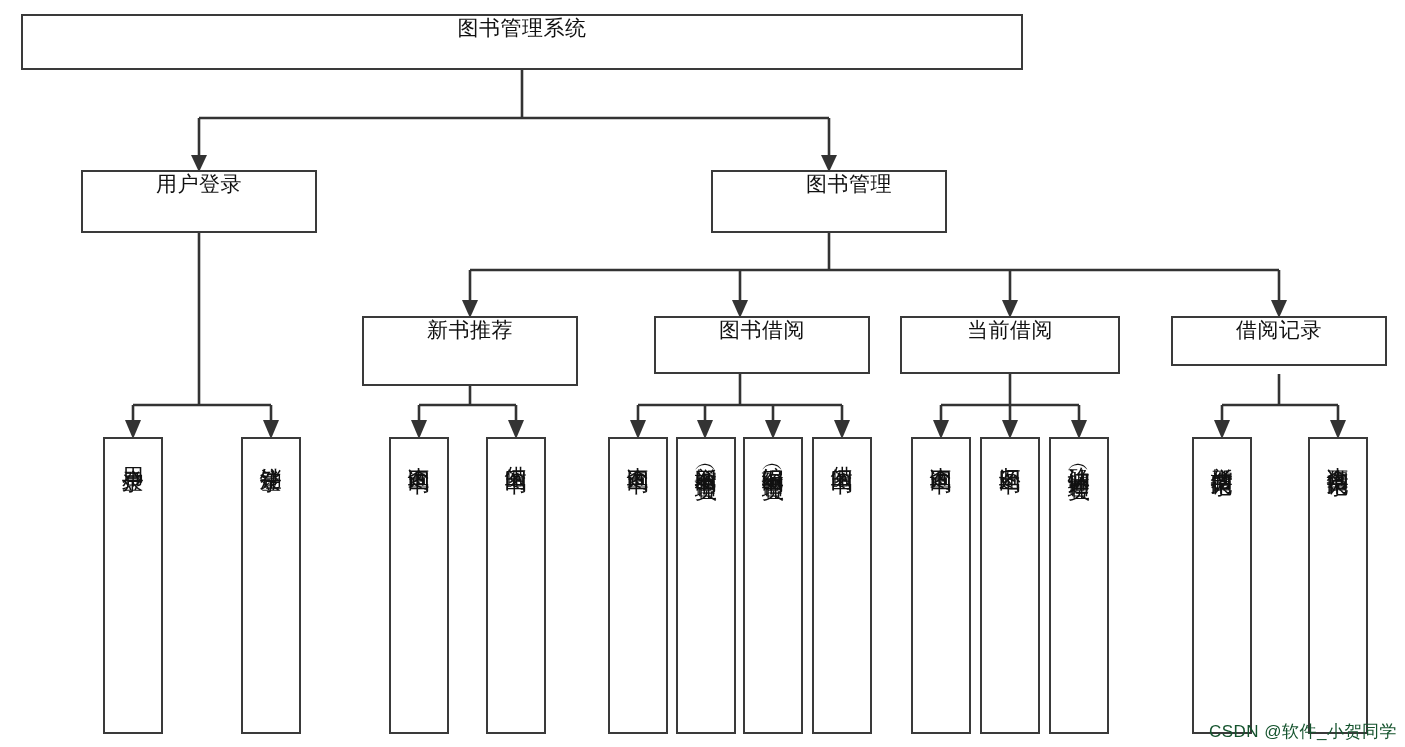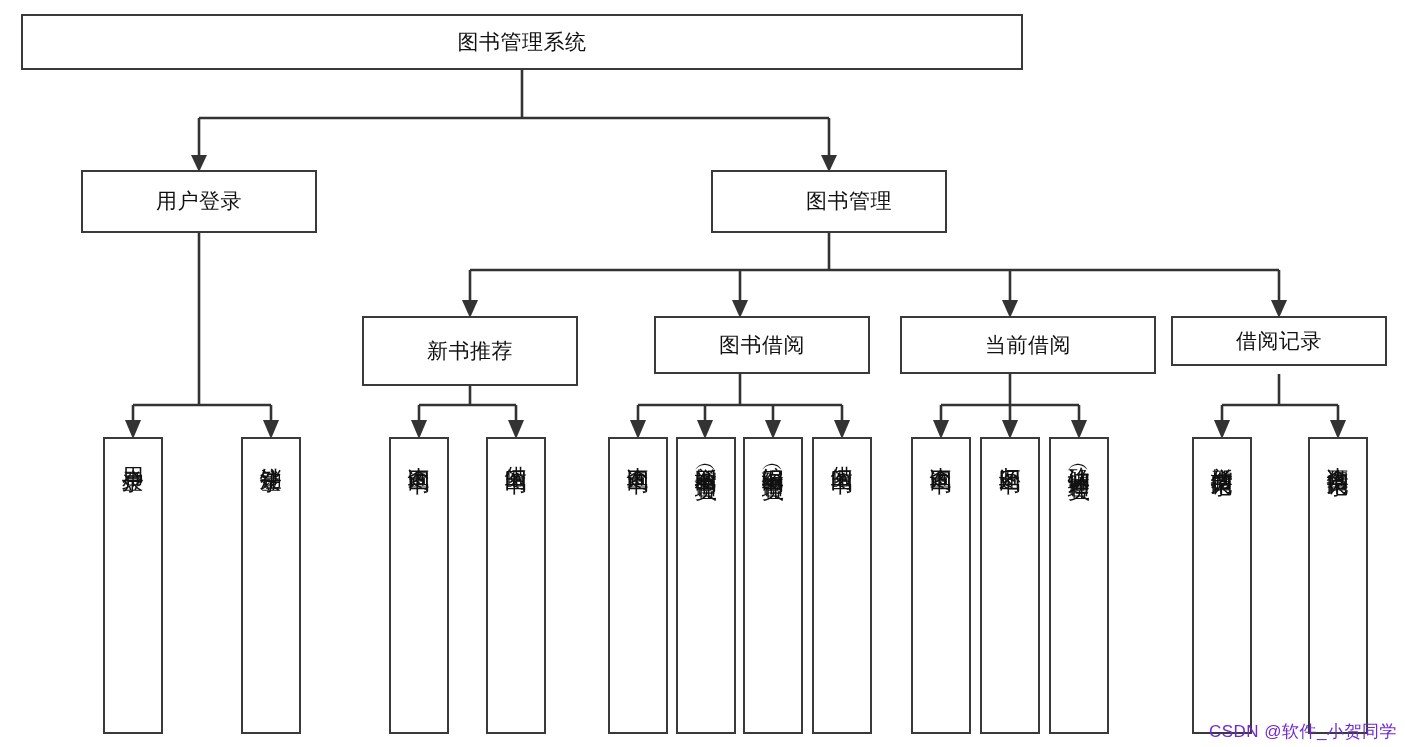--- a/index.html
+++ b/index.html
@@ -10,21 +10,21 @@
     overflow:hidden;
     position:relative;
   }
   #diagram{position:absolute;left:0;top:0;width:1405px;height:747px;}
   .node{
     position:absolute;
     box-sizing:border-box;
     background:#ffffff;
     border:2.5px solid #3a3a3a;
     display:flex;
-    align-items:center;
+    align-items:flex-start;
     justify-content:center;
     color:#111111;
   }
   .node .label{
     display:block;
     text-align:center;
     line-height:1.18;
     letter-spacing:0.5px;
   }
   .node.horiz .label{font-size:21px;}
@@ -39,21 +39,21 @@
     font-size:22px;
     line-height:1.06;
     letter-spacing:2px;
     white-space:nowrap;
   }
   #watermark{
     position:absolute;
     right:8px;
     bottom:4px;
     font-size:17px;
-    color:#6d28d9;
+    color:#14532d;
     letter-spacing:0.5px;
     white-space:nowrap;
     pointer-events:none;
     user-select:none;
   }
   svg.edges{position:absolute;left:0;top:0;width:1405px;height:747px;}
   svg.edges line, svg.edges polyline, svg.edges path{
     stroke:#333333;stroke-width:2.6;fill:none;
   }
   svg.edges polygon{fill:#333333;}
@@ -135,21 +135,21 @@
   <div class="node horiz" style="left:711px;top:170px;width:236px;height:63px;padding-left:40px;">
     <span class="label">图书管理</span>
   </div>
 
   <div class="node horiz" style="left:362px;top:316px;width:216px;height:70px;">
     <span class="label">新书推荐</span>
   </div>
   <div class="node horiz" style="left:632px;top:316px;width:216px;height:58px;margin-left:22px;">
     <span class="label">图书借阅</span>
   </div>
-  <div class="node horiz" style="left:900px;top:316px;width:256px;height:58px;">
+  <div class="node horiz" style="left:900px;top:316px;width:220px;height:58px;">
     <span class="label">当前借阅</span>
   </div>
   <div class="node horiz" style="left:1171px;top:316px;width:216px;height:50px;">
     <span class="label">借阅记录</span>
   </div>
 
   <div class="node vert" style="left:103px;top:437px;width:60px;height:297px;">
     <span class="label">用户登录</span>
   </div>
   <div class="node vert" style="left:241px;top:437px;width:60px;height:297px;">

